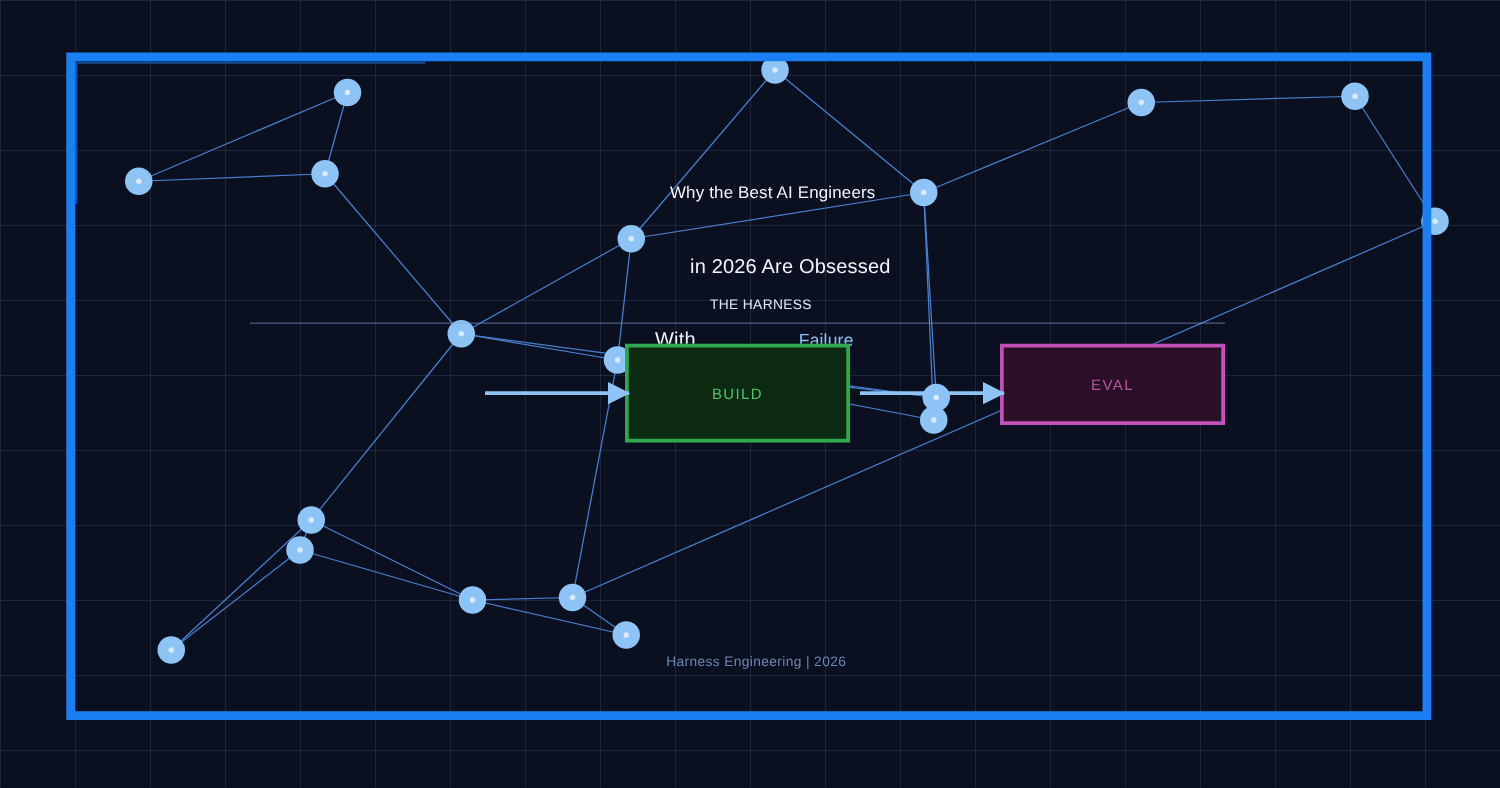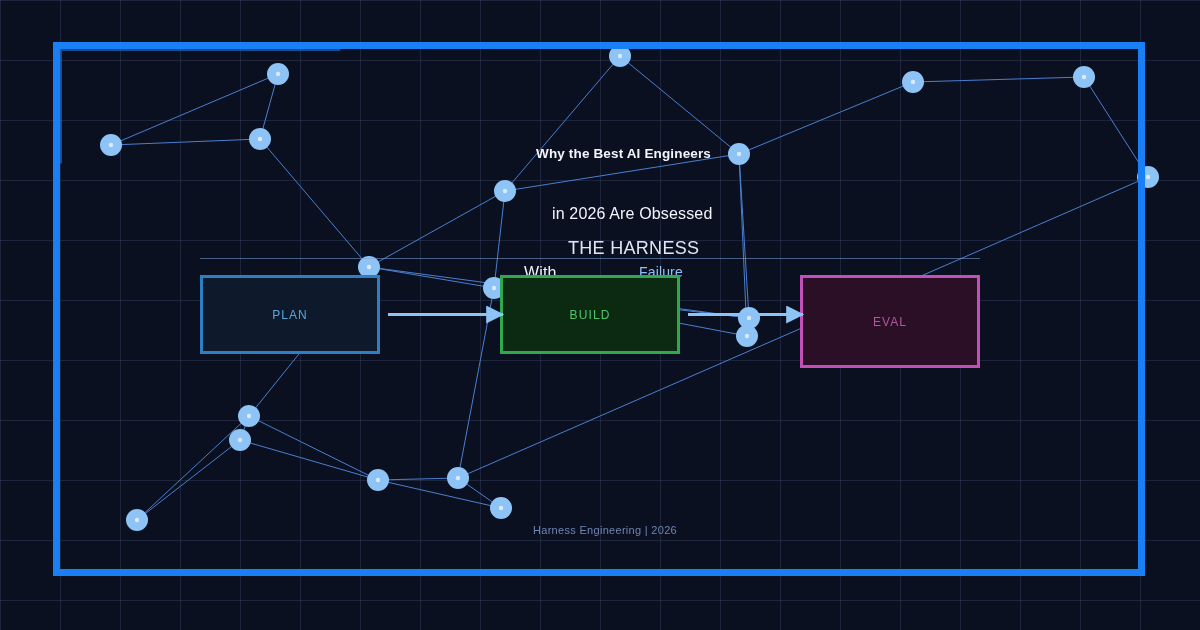--- a/index.html
+++ b/index.html
@@ -41,29 +41,29 @@
     position:absolute;left:60px;top:49px;width:1078px;height:520px;
     border:2px solid rgba(26,126,245,0.55);
     border-right:none;border-bottom:none;
     box-sizing:border-box;
     clip-path:polygon(0 0, 26% 0, 26% 3%, 1.6% 3%, 1.6% 22%, 0 22%);
   }
   
   .hl{position:absolute;white-space:nowrap;}
   .t1{
     left:536px;top:146px;
-    font-size:13.5px;color:#f2f5fb;letter-spacing:0.15px;font-weight:bold;
+    font-size:13.5px;color:#f2f5fb;letter-spacing:0.15px;
   }
   .t2{
     left:552px;top:205px;
     font-size:16px;color:#f2f5fb;letter-spacing:0.15px;
   }
   .t3{
     left:568px;top:238px;
-    font-size:18px;color:#dfe7f6;letter-spacing:0.3px;
+    font-size:11px;color:#dfe7f6;letter-spacing:0.3px;
   }
   .t4{
     left:524px;top:264px;
     font-size:16px;color:#f2f5fb;letter-spacing:0.15px;
   }
   .t5{
     left:639px;top:264px;
     font-size:14px;color:#8fc0f2;letter-spacing:0.15px;
   }
   .divider{
@@ -78,21 +78,21 @@
   }
   .box-plan{
     left:200px;top:275px;width:180px;height:79px;
     border:3px solid #2d7fc4;background:#0e1a2c;color:#58a5dc;
   }
   .box-build{
     left:500px;top:275px;width:180px;height:79px;
     border:3px solid #2fa84f;background:#0c2a12;color:#4fc46c;
   }
   .box-eval{
-    left:800px;top:275px;width:180px;height:93px;
+    left:800px;top:275px;width:180px;height:65px;
     border:3px solid #c34fb8;background:#2a0f26;color:#b5569f;
   }
   
   .flow{position:absolute;left:0;top:0;width:1200px;height:630px;pointer-events:none;}
   
   .footer{
     position:absolute;left:533px;top:524px;
     font-size:11px;color:#6d86b4;letter-spacing:0.3px;white-space:nowrap;text-align:right;
   }
 </style>
@@ -182,21 +182,20 @@
   <div class="frame-inner"></div>
 
   <div class="divider"></div>
 
   <div class="hl t1">Why the Best AI Engineers</div>
   <div class="hl t2">in 2026 Are Obsessed</div>
   <div class="hl t3">THE HARNESS</div>
   <div class="hl t4">With</div>
   <div class="hl t5">Failure</div>
 
-  <div class="box box-plan">PLAN</div>
   <div class="box box-build">BUILD</div>
   <div class="box box-eval">EVAL</div>
 
   <svg class="flow" viewBox="0 0 1200 630" xmlns="http://www.w3.org/2000/svg">
     <defs>
       <marker id="ah" markerWidth="7" markerHeight="7" refX="5.6" refY="3" orient="auto">
         <path d="M0,0 L6,3 L0,6 z" fill="#8ec4f5"></path>
       </marker>
     </defs>
     <line x1="388" y1="314.5" x2="503" y2="314.5" stroke="#8ec4f5" stroke-width="3" marker-end="url(#ah)"></line>

